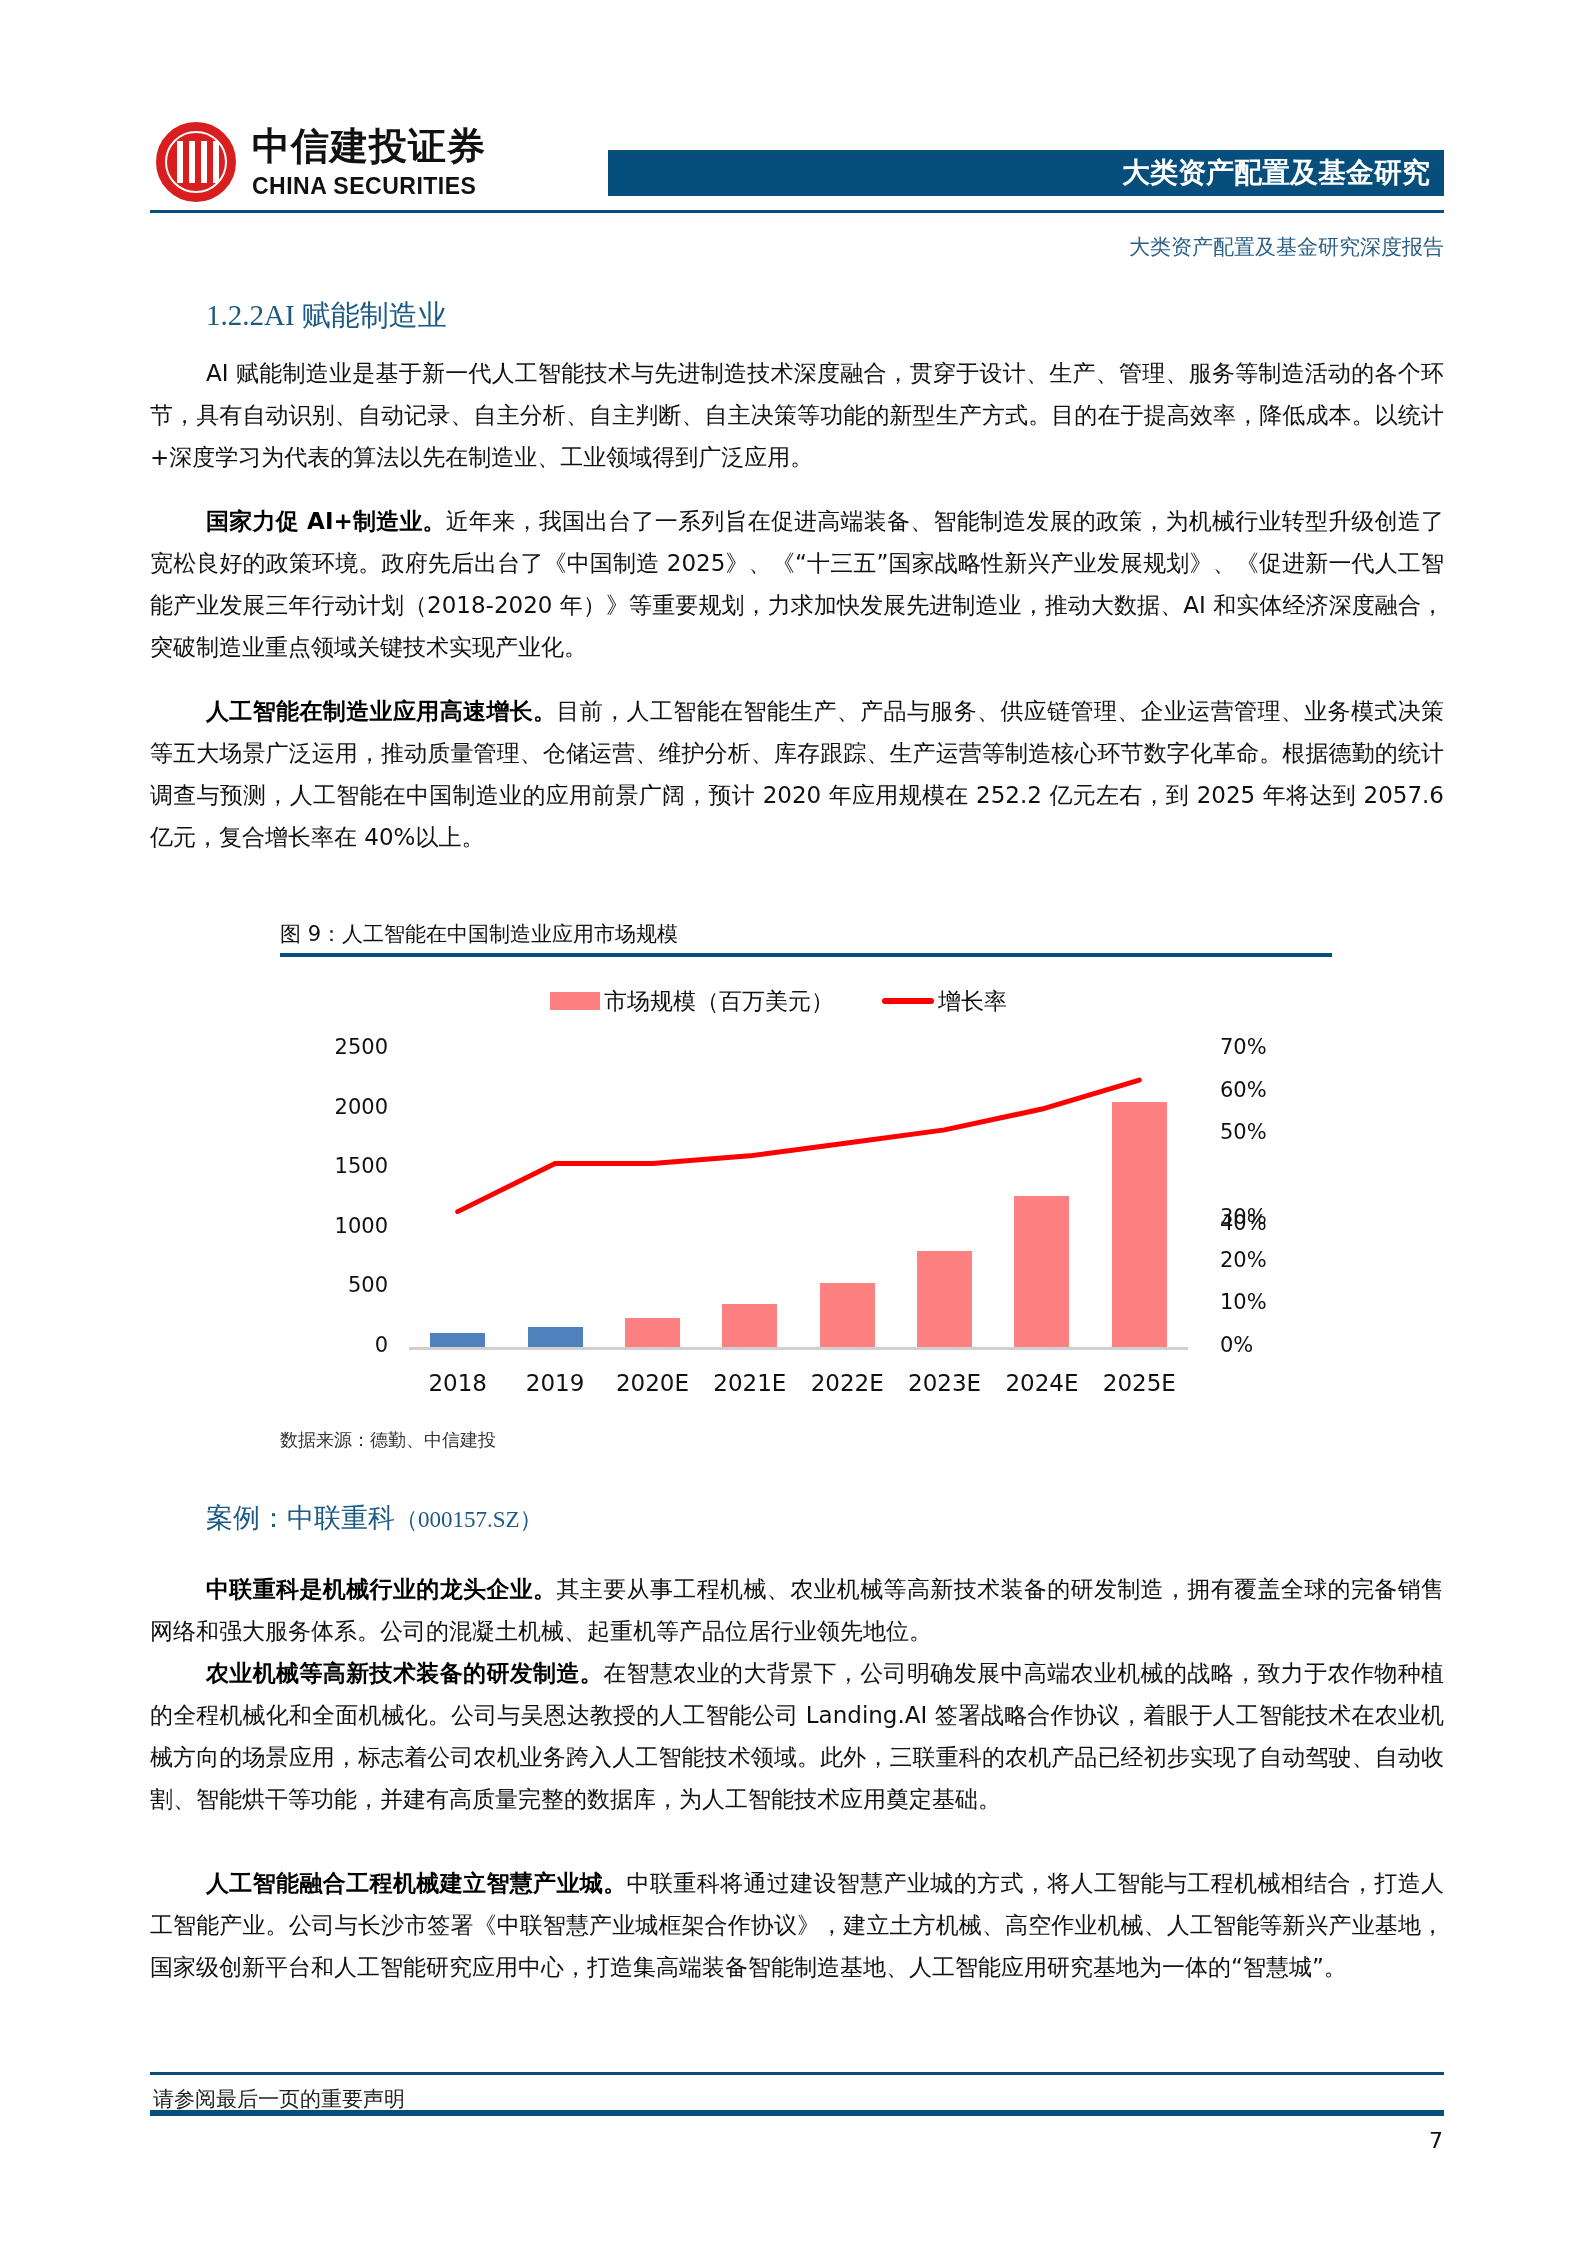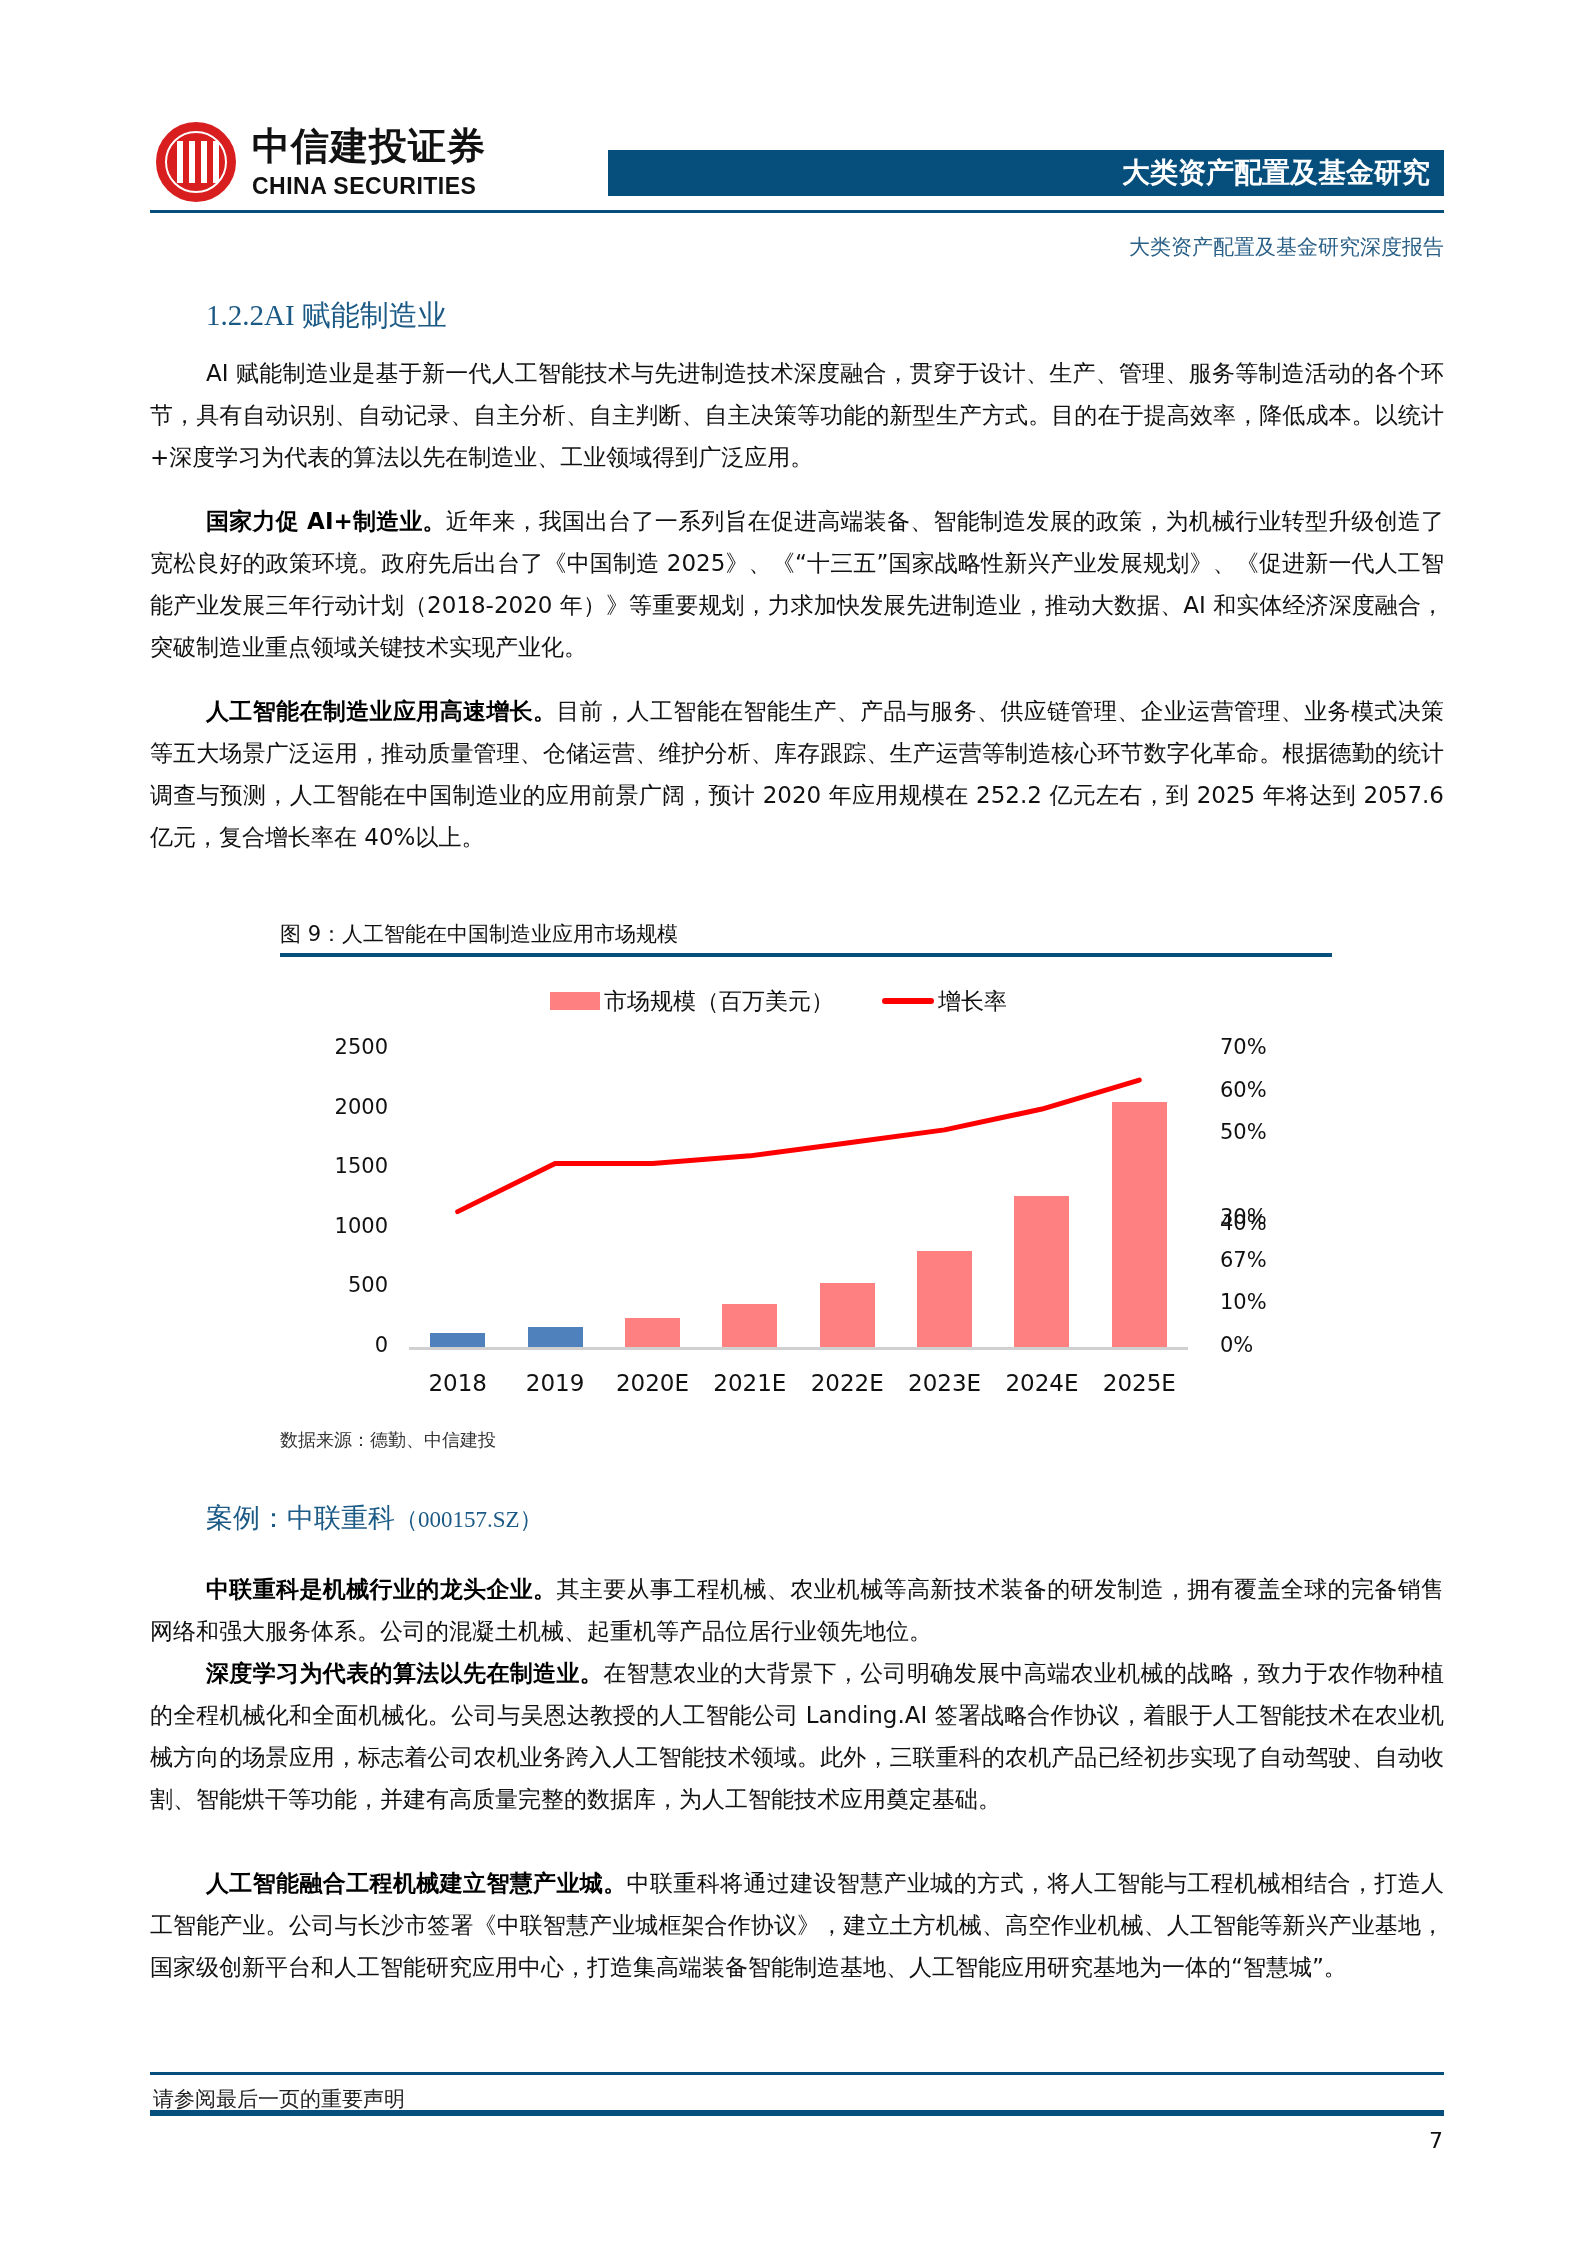--- a/index.html
+++ b/index.html
@@ -112,21 +112,21 @@
       <polyline points="177.6875,181.62285714285713 275.0625,133.51714285714283 372.4375,133.51714285714283 469.8125,125.85428571428571 567.1875,113.08285714285714 664.5625,99.8857142857143 761.9375,79.02571428571429 859.3125,50.07714285714286" fill="none" stroke="#ff0000" stroke-width="5" stroke-linecap="round" stroke-linejoin="round"></polyline>
     </svg>
 <div class="ytick left" style="top: 303px;">0</div>
     <div class="ytick left" style="top: 243.4px;">500</div>
     <div class="ytick left" style="top: 183.8px;">1000</div>
     <div class="ytick left" style="top: 124.2px;">1500</div>
     <div class="ytick left" style="top: 64.6px;">2000</div>
     <div class="ytick left" style="top: 5px;">2500</div>
     <div class="ytick right" style="top: 303px;">0%</div>
     <div class="ytick right" style="top: 260.429px;">10%</div>
-    <div class="ytick right" style="top: 217.857px;">67%</div>
+    <div class="ytick right" style="top: 217.857px;">20%</div>
     <div class="ytick right" style="top: 175.286px;">30%</div>
     <div class="ytick right" style="top: 132.714px; margin-top: 48px;">40%</div>
     <div class="ytick right" style="top: 90.1429px;">50%</div>
     <div class="ytick right" style="top: 47.5714px;">60%</div>
     <div class="ytick right" style="top: 5px;">70%</div>
     <div class="bar" style="left: 150.188px; top: 302.815px; height: 14.1848px; background: rgb(79, 129, 189);"></div>
     <div class="xtick" style="left: 122.688px;">2018</div>
     <div class="bar" style="left: 247.562px; top: 296.736px; height: 20.264px; background: rgb(79, 129, 189);"></div>
     <div class="xtick" style="left: 220.062px;">2019</div>
     <div class="bar" style="left: 344.938px; top: 287.677px; height: 29.3232px; background: rgb(255, 128, 128);"></div>
@@ -147,21 +147,21 @@
 
 <div class="abs h-case">
   <span>案例：中联重科</span><span class="code">（000157.SZ）</span>
 </div>
 
 <div class="abs para" style="top:1568px;">
   <b>中联重科是机械行业的龙头企业。</b><span>其主要从事工程机械、农业机械等高新技术装备的研发制造，拥有覆盖全球的完备销售网络和强大服务体系。公司的混凝土机械、起重机等产品位居行业领先地位。</span>
 </div>
 
 <div class="abs para" style="top:1652px;">
-  <b>深度学习为代表的算法以先在制造业。</b><span>在智慧农业的大背景下，公司明确发展中高端农业机械的战略，致力于农作物种植的全程机械化和全面机械化。公司与吴恩达教授的人工智能公司 Landing.AI 签署战略合作协议，着眼于人工智能技术在农业机械方向的场景应用，标志着公司农机业务跨入人工智能技术领域。此外，三联重科的农机产品已经初步实现了自动驾驶、自动收割、智能烘干等功能，并建有高质量完整的数据库，为人工智能技术应用奠定基础。</span>
+  <b>农业机械等高新技术装备的研发制造。</b><span>在智慧农业的大背景下，公司明确发展中高端农业机械的战略，致力于农作物种植的全程机械化和全面机械化。公司与吴恩达教授的人工智能公司 Landing.AI 签署战略合作协议，着眼于人工智能技术在农业机械方向的场景应用，标志着公司农机业务跨入人工智能技术领域。此外，三联重科的农机产品已经初步实现了自动驾驶、自动收割、智能烘干等功能，并建有高质量完整的数据库，为人工智能技术应用奠定基础。</span>
 </div>
 
 <div class="abs para" style="top:1862px;">
   <b>人工智能融合工程机械建立智慧产业城。</b><span>中联重科将通过建设智慧产业城的方式，将人工智能与工程机械相结合，打造人工智能产业。公司与长沙市签署《中联智慧产业城框架合作协议》，建立土方机械、高空作业机械、人工智能等新兴产业基地，国家级创新平台和人工智能研究应用中心，打造集高端装备智能制造基地、人工智能应用研究基地为一体的“智慧城”。</span>
 </div>
 
 <div class="abs footer-top"></div>
 <div class="abs footer-note">请参阅最后一页的重要声明</div>
 <div class="abs footer-bottom"></div>
 <div class="abs page-num">7</div>

